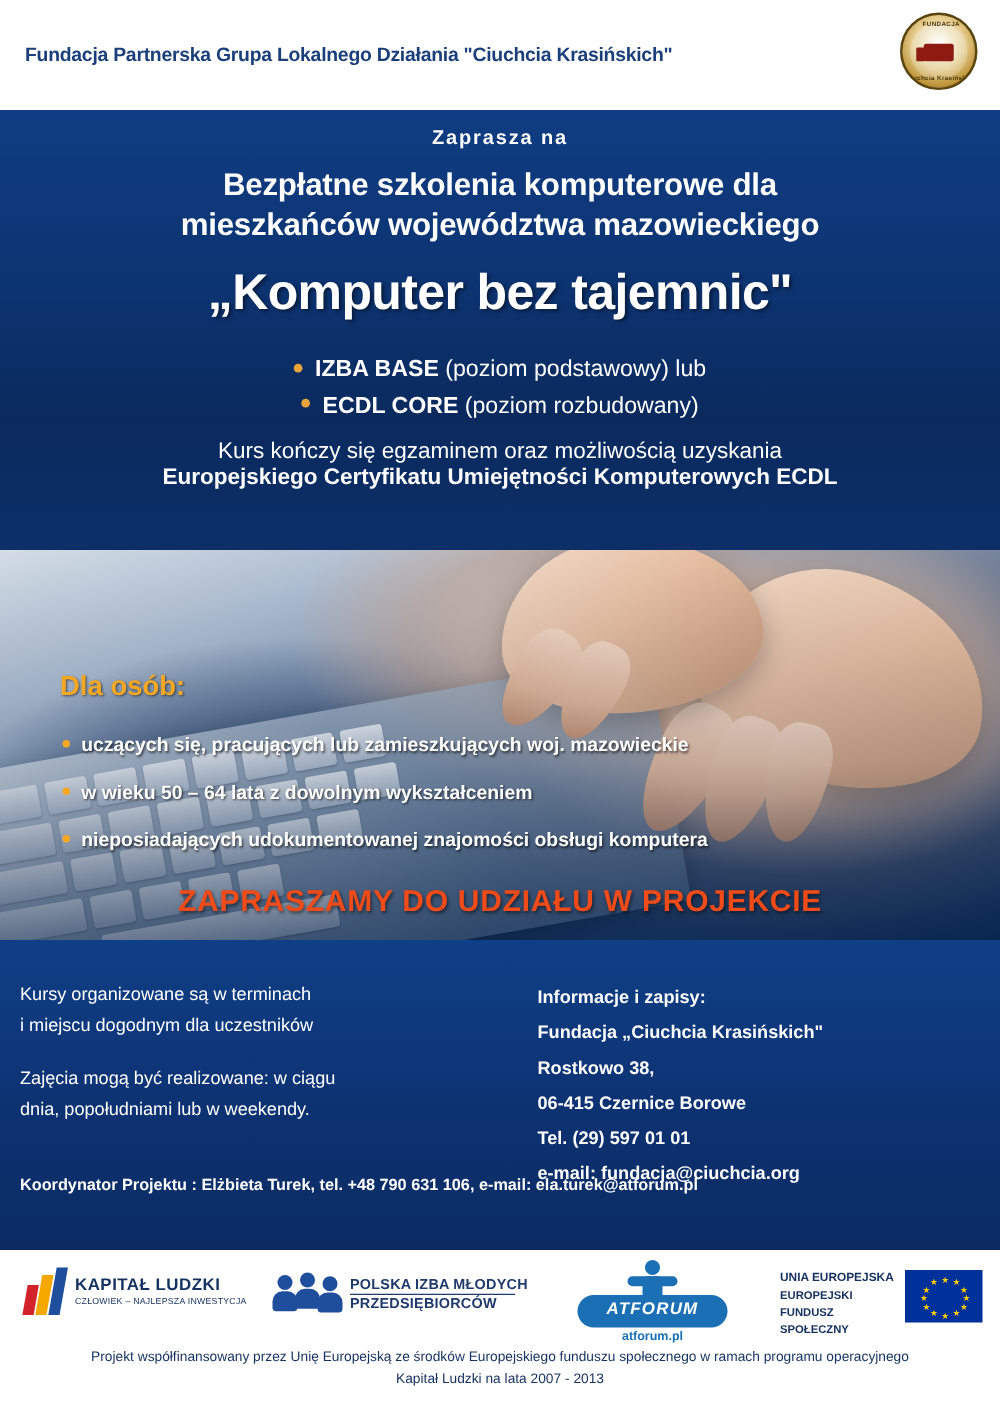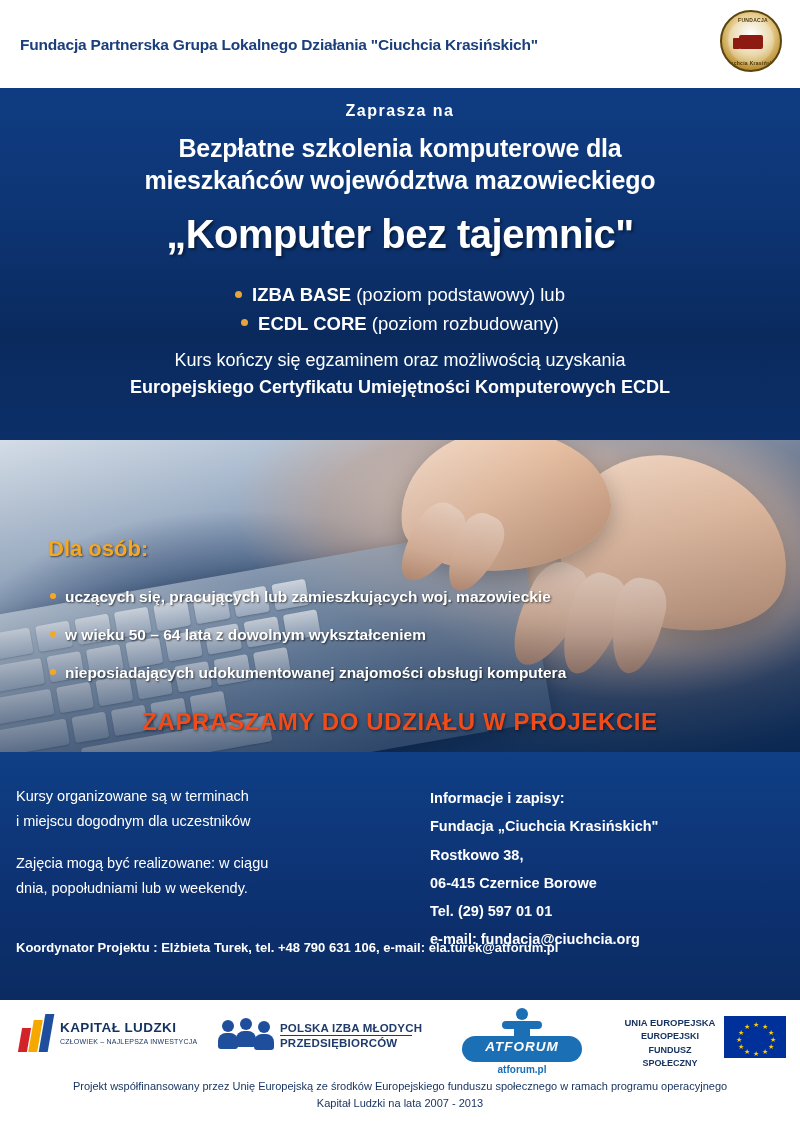--- a/index.html
+++ b/index.html
@@ -143,21 +143,20 @@
     top: -2px;
   }
   .bullet-strong {
     font-weight: bold;
   }
   .exam-line {
     margin-top: 12px;
     font-size: 18px;
   }
   .cert-line {
-    margin-top: 6px;
     font-size: 18px;
     font-weight: bold;
   }
 
   
   .photo {
     position: absolute;
     left: 0; top: 440px;
     width: 800px;
     height: 312px;
@@ -457,21 +456,21 @@
     position: absolute;
     left: 624px;
     top: 14px;
     width: 162px;
     height: 48px;
   }
   .eu-text {
     position: absolute;
     left: 0; top: 2px;
     width: 92px;
-    text-align: center;
+    text-align: left;
     color: #14315f;
     font-size: 9px;
     font-weight: bold;
     line-height: 1.5;
   }
   .eu-text .t1 { font-size: 9.5px; }
   .eu-flag {
     position: absolute;
     left: 100px; top: 2px;
     width: 62px; height: 42px;

